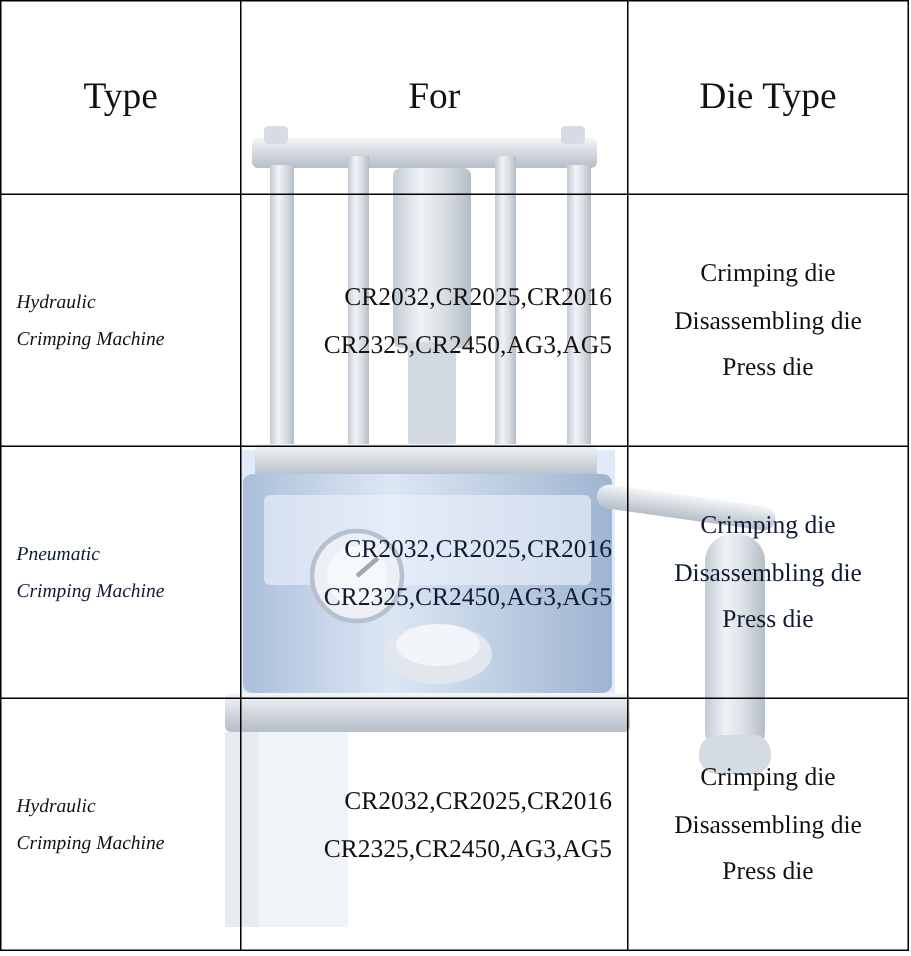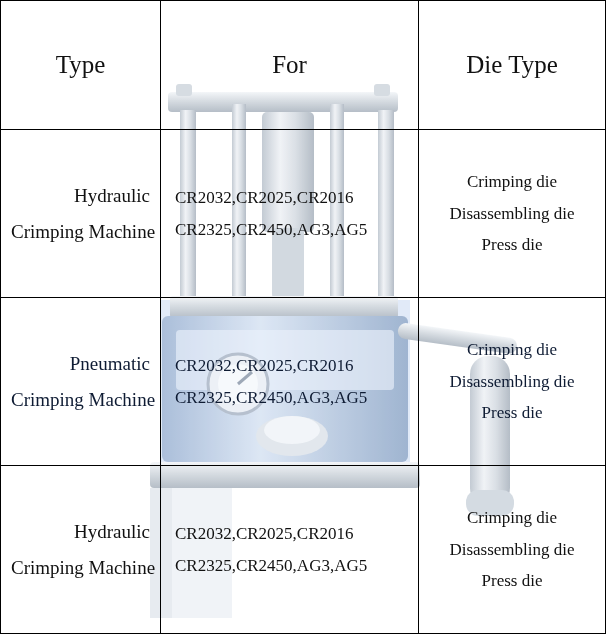--- a/index.html
+++ b/index.html
@@ -53,25 +53,26 @@
     font-size: 25px;
   }
 
   .row-body { height: 168px; }
 
   .cell-inner {
     padding: 0 10px;
     line-height: 1.85;
   }
   .cell-type {
+    text-align: left;
+    font-size: 13px;
+    font-style: italic;
+  }
+  .cell-for {
     text-align: right;
-    font-size: 19px;
-  }
-  .cell-for {
-    text-align: left;
     font-size: 17px;
     padding-left: 14px;
   }
   .cell-die {
     text-align: center;
     font-size: 17px;
     padding-left: 10px;
   }
   .line { display: block; white-space: nowrap; }
 

